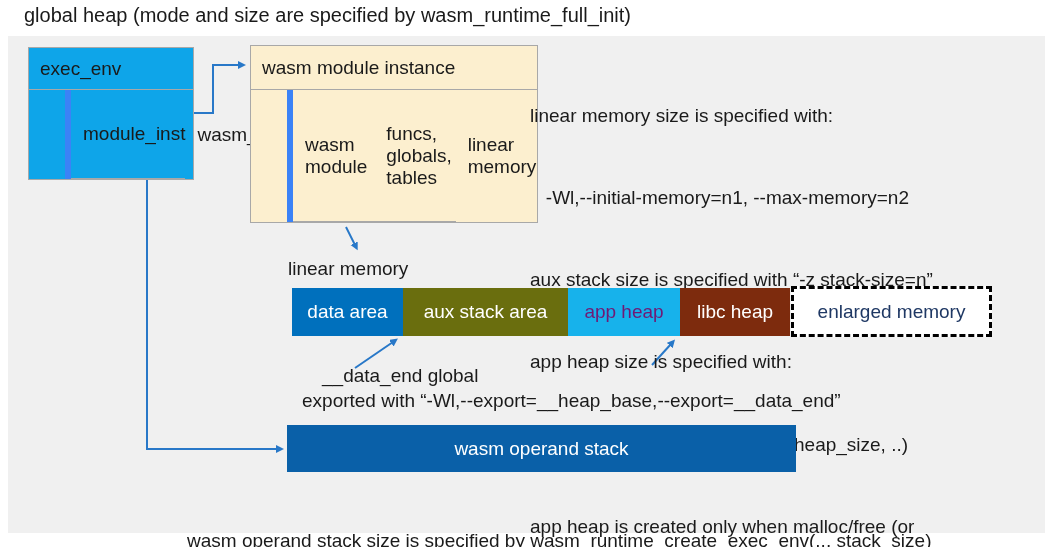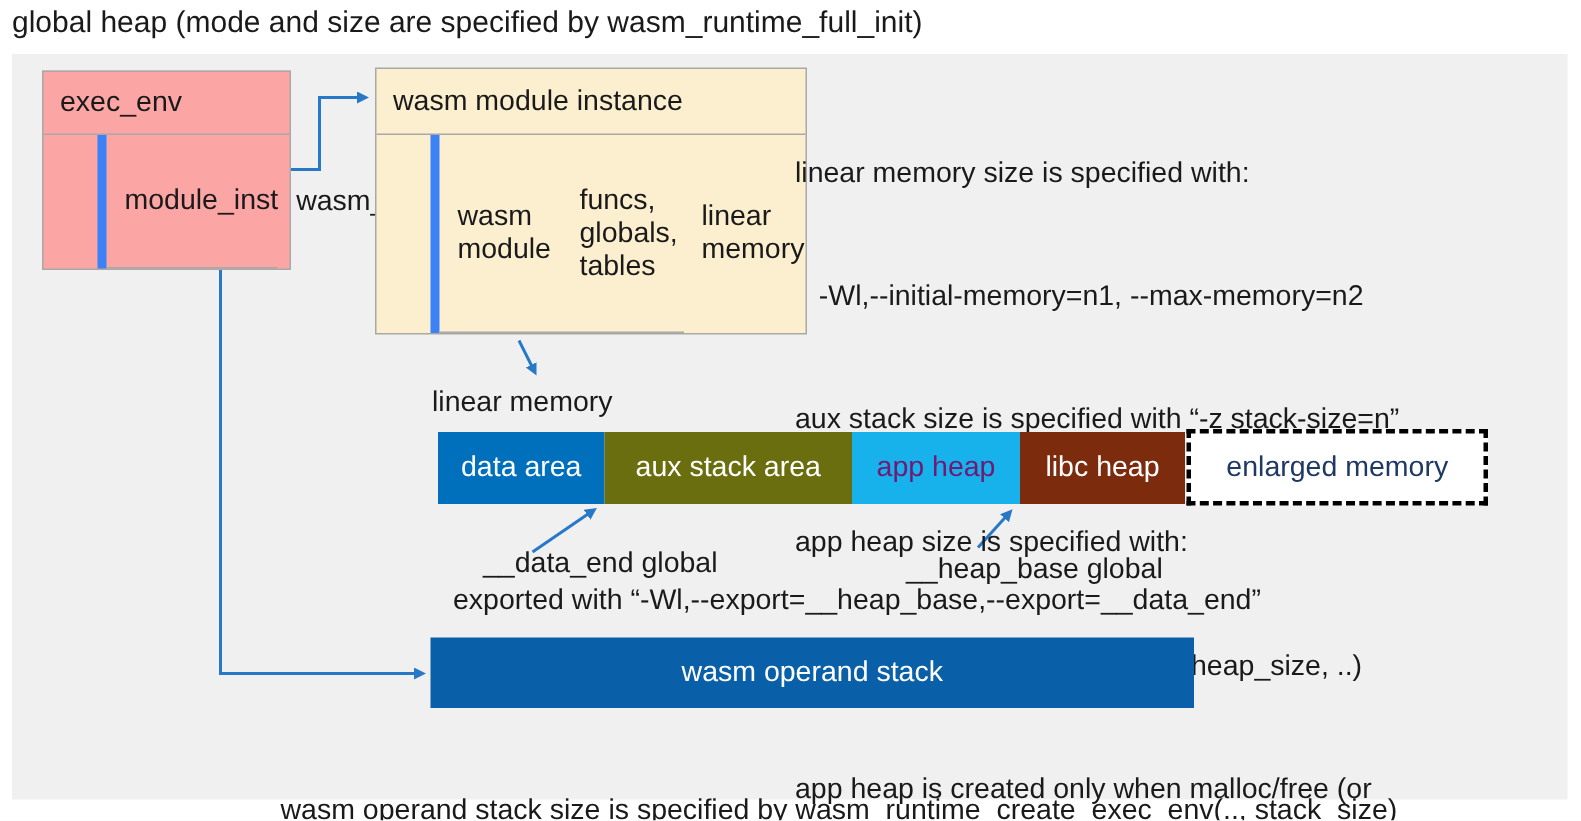--- a/index.html
+++ b/index.html
@@ -1,20 +1,20 @@
 <!DOCTYPE html>
 <html><head>
 <meta charset="utf-8">
 <style>
   html,body{margin:0;padding:0;background:#fff;}
   .canvas{
     position:relative;width:1054px;height:547px;background:#ffffff;overflow:hidden;
     font-family:"Liberation Sans","DejaVu Sans",sans-serif;color:#1a1a1a;
   }
-  .title{position:absolute;left:8px;top:4px;font-size:20px;letter-spacing:0;}
+  .title{position:absolute;left:24px;top:4px;font-size:20px;letter-spacing:0;}
   .bg{position:absolute;left:8px;top:36px;width:1037px;height:497px;}
   .connectors{position:absolute;left:0;top:0;width:1054px;height:547px;pointer-events:none;}
 
   
   .box{position:absolute;border:1px solid #a8a8a8;box-sizing:border-box;display:flex;flex-direction:column;}
   .box-header{border-bottom:1px solid #a8a8a8;display:flex;align-items:center;padding-left:11px;font-size:19px;}
   .box-rows{flex:1;margin-left:36px;border-left:6px solid #3b82f6;display:flex;flex-direction:row;}
   .box-row{flex:1;display:flex;align-items:center;padding-left:12px;font-size:19px;border-bottom:1px solid #a8a8a8;}
   .box-row:last-child{border-bottom:none;}
   .exec{left:28px;top:47px;width:166px;height:133px;}
@@ -57,21 +57,21 @@
         <path d="M0,0 L8,4 L0,8 Z" style="fill: rgb(40, 120, 200);"></path>
       </marker>
     </defs>
     <path d="M183,113 H213 V65 H240" fill="none" stroke-width="2" marker-end="url(#arrow)" style="stroke: rgb(40, 120, 200);"></path>
     <path d="M147,180 V449 H278" fill="none" stroke-width="2" marker-end="url(#arrow)" style="stroke: rgb(40, 120, 200);"></path>
     <path d="M346,227 L355,245" fill="none" stroke-width="2" marker-end="url(#arrow)" style="stroke: rgb(40, 120, 200);"></path>
     <path d="M355,368 L393,342" fill="none" stroke-width="2" marker-end="url(#arrow)" style="stroke: rgb(40, 120, 200);"></path>
     <path d="M652,365 L671,344" fill="none" stroke-width="2" marker-end="url(#arrow)" style="stroke: rgb(40, 120, 200);"></path>
   </svg>
 
-  <div class="box exec" style="background-color: #fca5a5;">
+  <div class="box exec" style="background-color: #0ea5e9;">
     <div class="box-header">exec_env</div>
     <div class="box-rows">
       <div class="box-row">module_inst</div>
       <div class="box-row">wasm_stack</div>
     </div>
   </div>
 
   <div class="box modinst" style="background-color: rgb(252, 239, 207);">
     <div class="box-header">wasm module instance</div>
     <div class="box-rows">
@@ -93,21 +93,20 @@
 
   <div class="lm-label">linear memory</div>
 
   <div class="seg seg-data" style="background-color: rgb(0, 112, 189); color: rgb(255, 255, 255);">data area</div>
   <div class="seg seg-aux" style="background-color: rgb(106, 110, 14); color: rgb(255, 255, 255);">aux stack area</div>
   <div class="seg seg-app" style="background-color: rgb(23, 178, 235); color: #701a75;">app heap</div>
   <div class="seg seg-libc" style="background-color: rgb(125, 43, 13); color: rgb(255, 255, 255);">libc heap</div>
   <div class="seg seg-enlarged" style="background-color: rgb(255, 255, 255); color: rgb(31, 56, 100);">enlarged memory</div>
 
   <div class="anno-dataend">__data_end global</div>
-  <div class="anno-heapbase">__heap_base global</div>
   <div class="anno-exported">exported with “-Wl,--export=__heap_base,--export=__data_end”</div>
 
   <div class="operand-bar" style="background-color: rgb(10, 96, 168);">
     <span style="color:#fff;">wasm operand stack</span>
   </div>
 
   <div class="notes-bottom">
     <div>wasm operand stack size is specified by wasm_runtime_create_exec_env(.., stack_size)</div>
     
   </div>

